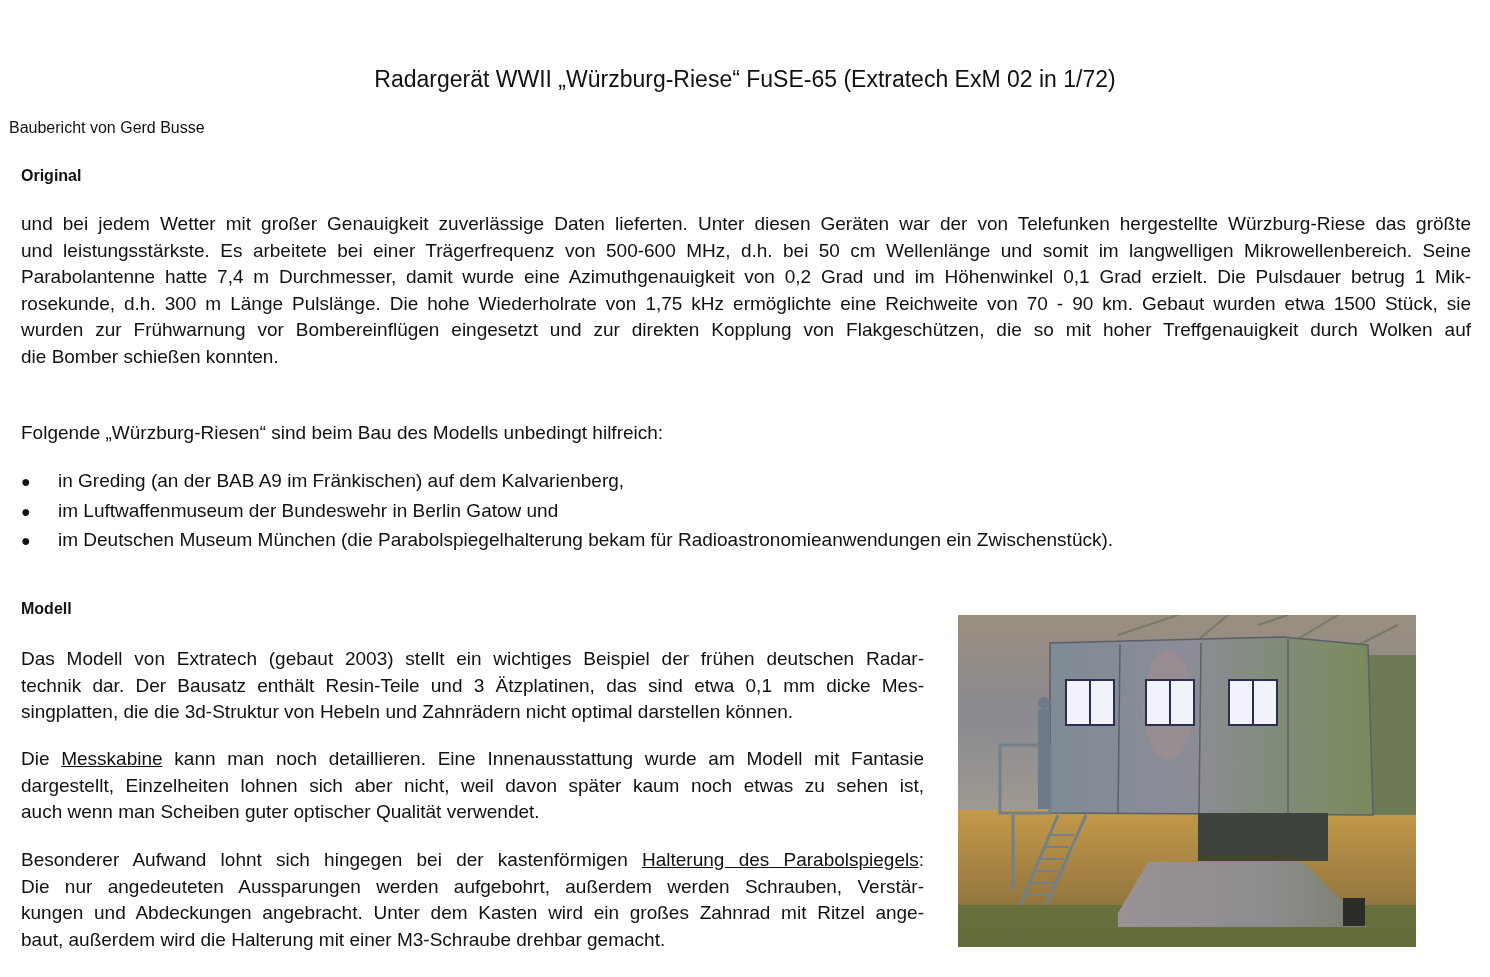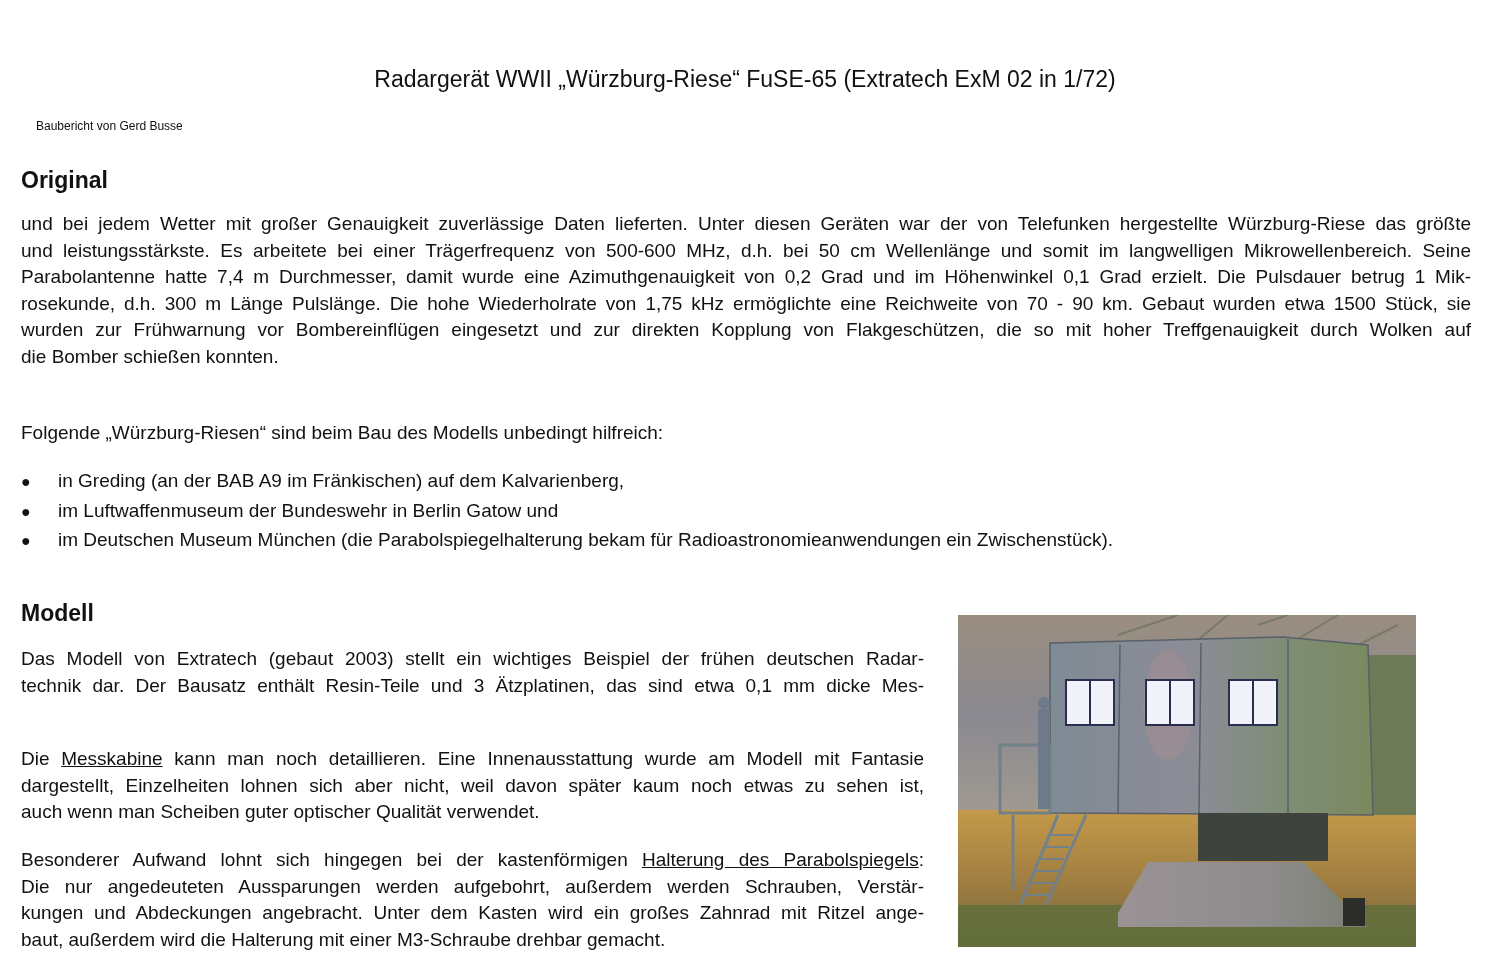--- a/index.html
+++ b/index.html
@@ -1,21 +1,21 @@
 <!DOCTYPE html>
 <html><head>
   <meta charset="utf-8">
   <style>
     html, body { margin: 0; padding: 0; background: #ffffff; }
     body { width: 1490px; height: 977px; overflow: hidden; position: relative;
       font-family: "Liberation Sans", sans-serif; color: #111111; }
     .title { position: absolute; left: 0; width: 1490px; top: 66px; text-align: center;
       font-weight: normal; font-size: 23px; letter-spacing: 0px; }
-    .author { position: absolute; left: 36px; top: 119px; font-size: 12px; }
-    .h { position: absolute; left: 21px; font-size: 23px; font-weight: bold; }
+    .author { position: absolute; left: 9px; top: 119px; font-size: 16px; }
+    .h { position: absolute; left: 21px; font-size: 16px; font-weight: bold; }
     .para { position: absolute; left: 21px; font-size: 19px; line-height: 26.5px;
       text-align: justify; text-align-last: left; }
     .para .ln { display: block; text-align: justify; text-align-last: justify; white-space: nowrap; }
     .para .ln.last { text-align-last: left; }
     .p1 { top: 211px; width: 1450px; }
     .p2 { top: 420px; width: 1200px; }
     .bullets { position: absolute; left: 21px; top: 467px; font-size: 19px; line-height: 28.5px; }
     .bullet { display: flex; align-items: baseline; }
     .bdot { width: 37px; font-size: 16px; }
     .m1 { top: 646px; width: 903px; }
@@ -58,20 +58,21 @@
     <span class="bdot">●</span>
     <span>im Deutschen Museum München (die Parabolspiegelhalterung bekam für Radioastronomieanwendungen ein Zwischenstück).</span>
   </div>
 </div>
 
 <div class="h" style="top:600px">Modell</div>
 
 <div class="para m1">
   <span class="ln">Das Modell von Extratech (gebaut 2003) stellt ein wichtiges Beispiel der frühen deutschen Radar-</span>
   <span class="ln">technik dar. Der Bausatz enthält Resin-Teile und 3 Ätzplatinen, das sind etwa 0,1 mm dicke Mes-</span>
+  <span class="ln last">singplatten, die die 3d-Struktur von Hebeln und Zahnrädern nicht optimal darstellen können.</span>
 </div>
 
 <div class="para m2">
   <span class="ln"><span>Die </span><u>Messkabine</u><span> kann man noch detaillieren. Eine Innenausstattung wurde am Modell mit Fantasie</span></span>
   <span class="ln">dargestellt, Einzelheiten lohnen sich aber nicht, weil davon später kaum noch etwas zu sehen ist,</span>
   <span class="ln last">auch wenn man Scheiben guter optischer Qualität verwendet.</span>
 </div>
 
 <div class="para m3">
   <span class="ln"><span>Besonderer Aufwand lohnt sich hingegen bei der kastenförmigen </span><u>Halterung des Parabolspiegels</u><span>:</span></span>

